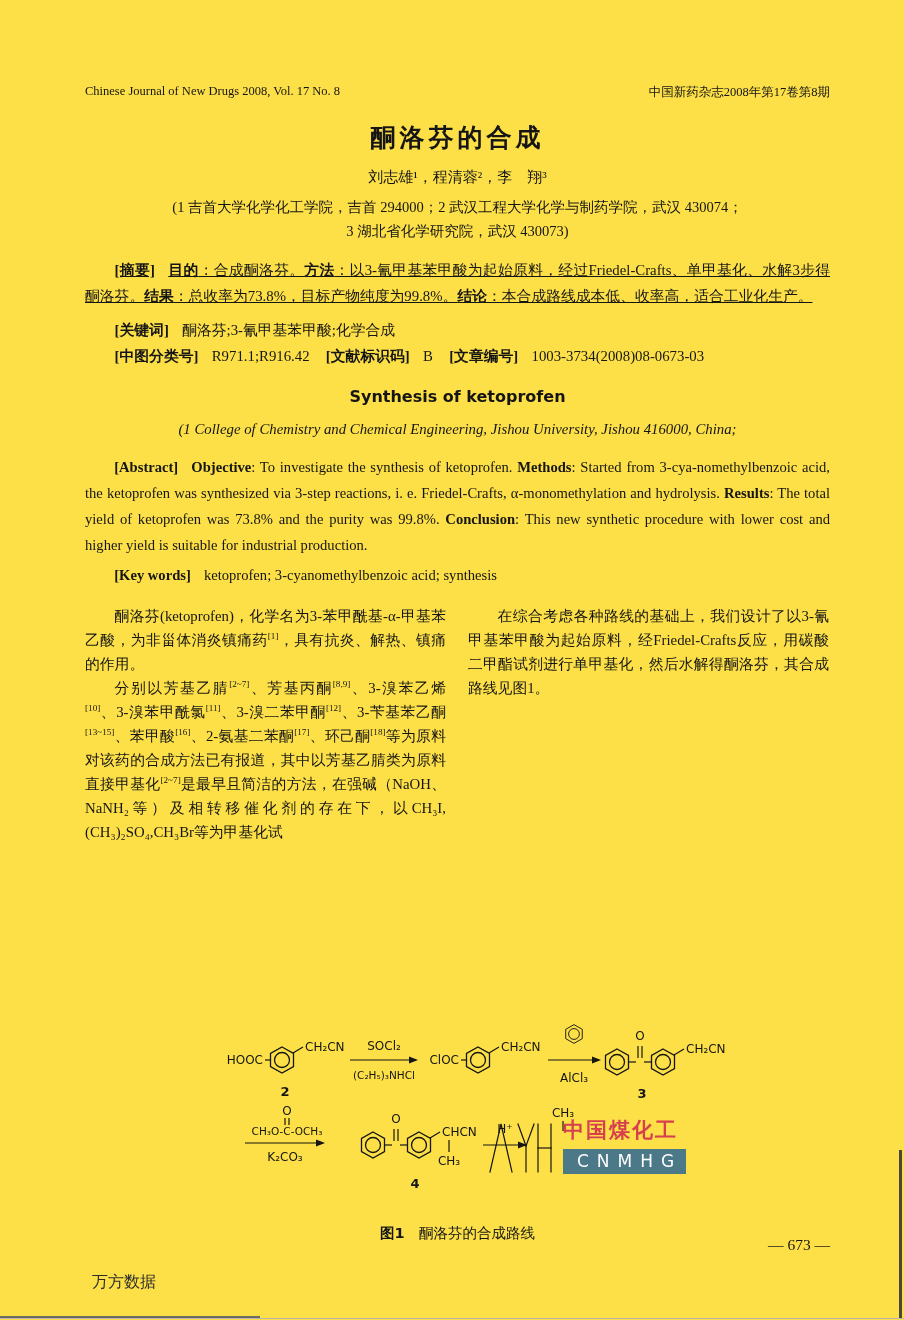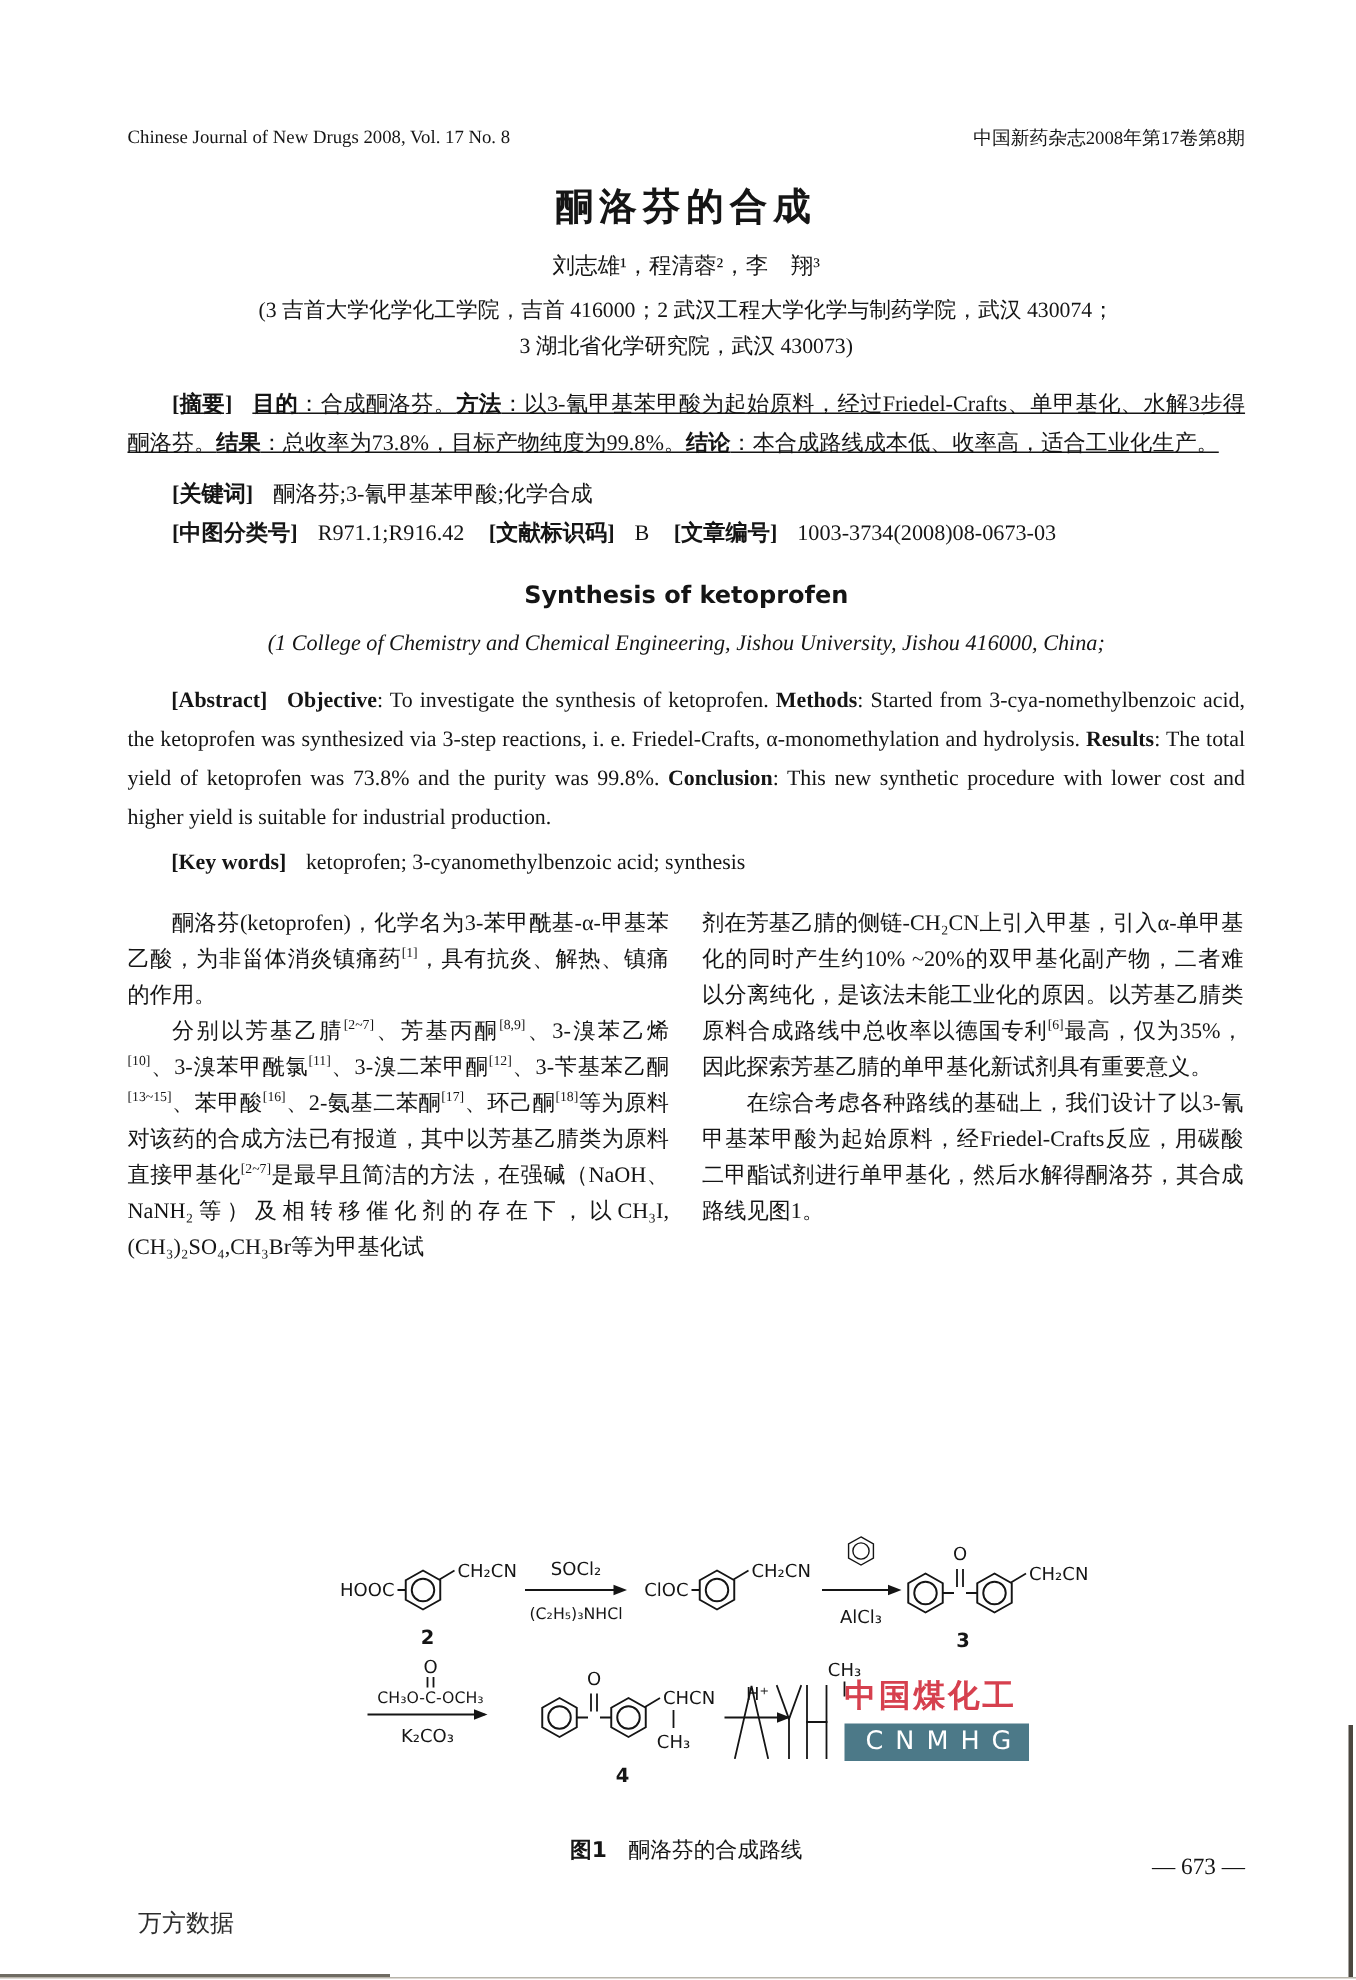--- a/index.html
+++ b/index.html
@@ -1,19 +1,19 @@
 <!DOCTYPE html>
 <html><head>
 <meta charset="utf-8">
 <style>
   * { margin:0; padding:0; box-sizing:border-box; }
   html,body { background:#d8d8d4; }
   .page {
     position:relative; width:904px; height:1320px; margin:0 auto;
-    background:#ffffff; color:#151515; overflow:hidden;
+    background:#fde047; color:#151515; overflow:hidden;
     font-family:"Liberation Serif","DejaVu Serif",serif;
   }
   .content { padding:84px 74px 0 85px; }
   .journal-header { display:flex; justify-content:space-between; font-size:12.5px; }
   .title-cn { text-align:center; margin-top:20px; font-size:25px; font-weight:bold;
               letter-spacing:4px; font-family:"DejaVu Sans","Liberation Sans",sans-serif; }
   .authors-cn { text-align:center; margin-top:14px; font-size:15px; }
   .affil-cn { text-align:center; font-size:14.5px; line-height:24px; margin-top:8px; }
   .para { font-size:14.8px; line-height:26px; text-align:justify; text-indent:2em; }
   .abstract-cn { margin-top:14px;text-decoration:underline; }
@@ -64,21 +64,21 @@
 <div class="page">
   <div class="content">
 
     <div class="journal-header">
       <span>Chinese Journal of New Drugs 2008, Vol. 17  No. 8</span>
       <span>中国新药杂志2008年第17卷第8期</span>
     </div>
 
     <div class="title-cn">酮洛芬的合成</div>
     <div class="authors-cn">刘志雄¹，程清蓉²，李　翔³</div>
-    <div class="affil-cn">(3 吉首大学化学化工学院，吉首 416000；2 武汉工程大学化学与制药学院，武汉 430074；</div>
+    <div class="affil-cn">(1 吉首大学化学化工学院，吉首 294000；2 武汉工程大学化学与制药学院，武汉 430074；</div>
     <div class="affil-cn" style="margin-top:0;">3 湖北省化学研究院，武汉 430073)</div>
 
     <p class="para abstract-cn">
       <b class="tag-b">[摘要]</b><span class="tag-gap"><b>目的</b><span>：合成酮洛芬。</span><b>方法</b><span>：以3-氰甲基苯甲酸为起始原料，经过Friedel-Crafts、单甲基化、水解3步得酮洛芬。</span><b>结果</b><span>：总收率为73.8%，目标产物纯度为99.8%。</span><b>结论</b><span>：本合成路线成本低、收率高，适合工业化生产。</span></span>
     </p>
 
     <p class="para keywords-cn">
       <b class="tag-b">[关键词]</b><span class="tag-gap">酮洛芬;3-氰甲基苯甲酸;化学合成</span>
     </p>
 
@@ -98,21 +98,20 @@
     <p class="keywords-en">
       <b class="tag-b">[Key words]</b><span class="tag-gap">ketoprofen; 3-cyanomethylbenzoic acid; synthesis</span>
     </p>
 
     <div class="columns">
       <div class="col">
         <p><span>酮洛芬(ketoprofen)，化学名为3-苯甲酰基-α-甲基苯乙酸，为非甾体消炎镇痛药</span><sup>[1]</sup><span>，具有抗炎、解热、镇痛的作用。</span></p>
         <p><span>分别以芳基乙腈</span><sup>[2~7]</sup><span>、芳基丙酮</span><sup>[8,9]</sup><span>、3-溴苯乙烯</span><sup>[10]</sup><span>、3-溴苯甲酰氯</span><sup>[11]</sup><span>、3-溴二苯甲酮</span><sup>[12]</sup><span>、3-苄基苯乙酮</span><sup>[13~15]</sup><span>、苯甲酸</span><sup>[16]</sup><span>、2-氨基二苯酮</span><sup>[17]</sup><span>、环己酮</span><sup>[18]</sup><span>等为原料对该药的合成方法已有报道，其中以芳基乙腈类为原料直接甲基化</span><sup>[2~7]</sup><span>是最早且简洁的方法，在强碱（NaOH、NaNH₂等）及相转移催化剂的存在下，以CH₃I,(CH₃)₂SO₄,CH₃Br等为甲基化试</span></p>
       </div>
       <div class="col">
-        <p class="cont"><span>剂在芳基乙腈的侧链-CH₂CN上引入甲基，引入α-单甲基化的同时产生约10% ~20%的双甲基化副产物，二者难以分离纯化，是该法未能工业化的原因。以芳基乙腈类原料合成路线中总收率以德国专利</span><sup>[6]</sup><span>最高，仅为35%，因此探索芳基乙腈的单甲基化新试剂具有重要意义。</span></p>
         <p><span>在综合考虑各种路线的基础上，我们设计了以3-氰甲基苯甲酸为起始原料，经Friedel-Crafts反应，用碳酸二甲酯试剂进行单甲基化，然后水解得酮洛芬，其合成路线见图1。</span></p>
       </div>
     </div>
   </div>
 
   <div class="scheme">
 
     <svg width="745" height="80" viewBox="0 0 745 80">
       <defs>
         <g id="benz" fill="none" stroke="#151515" stroke-width="1.3">

